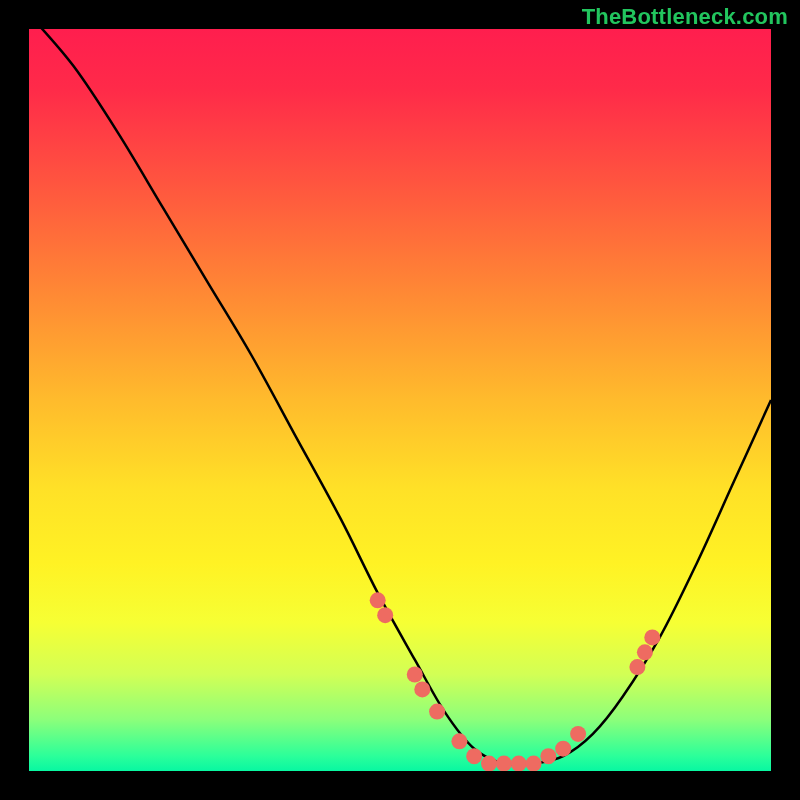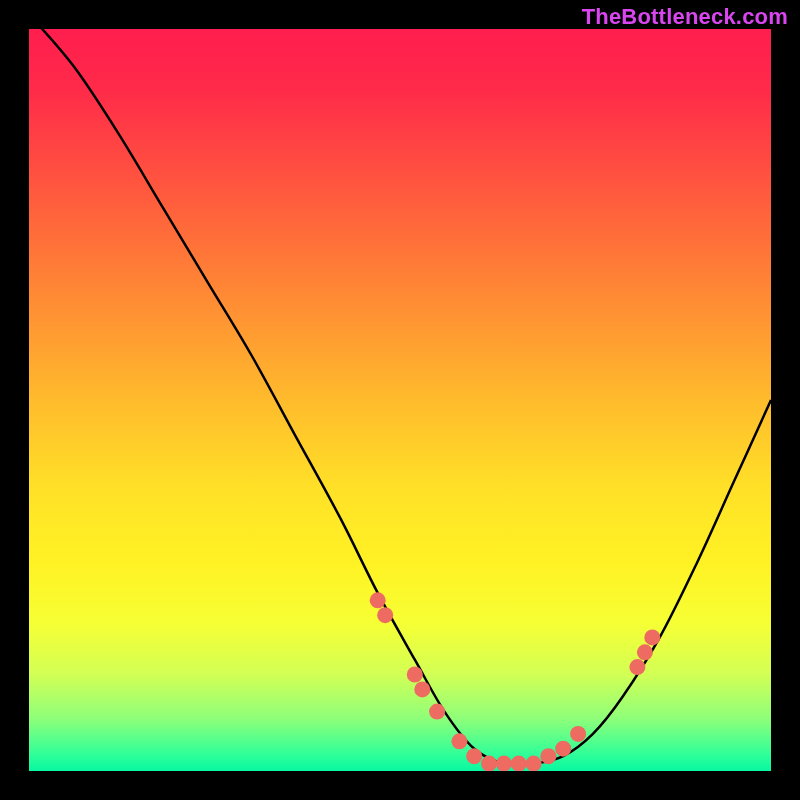--- a/index.html
+++ b/index.html
@@ -40,21 +40,21 @@
       #08f7a2 100%
     );
   }
   .watermark {
     position: absolute;
     top: 4px;
     right: 12px;
     font-family: Arial, Helvetica, sans-serif;
     font-size: 22px;
     font-weight: 600;
-    color: #d946ef;
+    color: #22c55e;
     letter-spacing: 0.2px;
   }
   svg.curve {
     position: absolute;
     left: 0;
     top: 0;
     width: 742px;
     height: 742px;
     pointer-events: none;
   }

